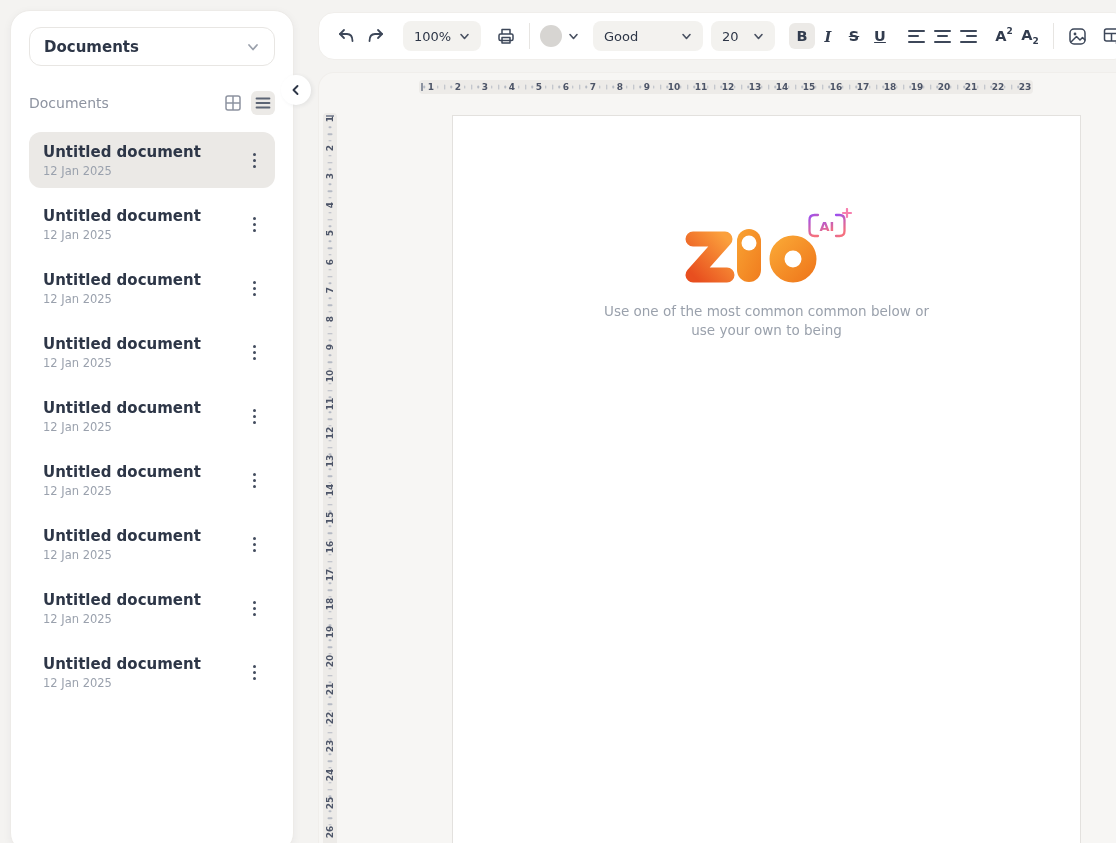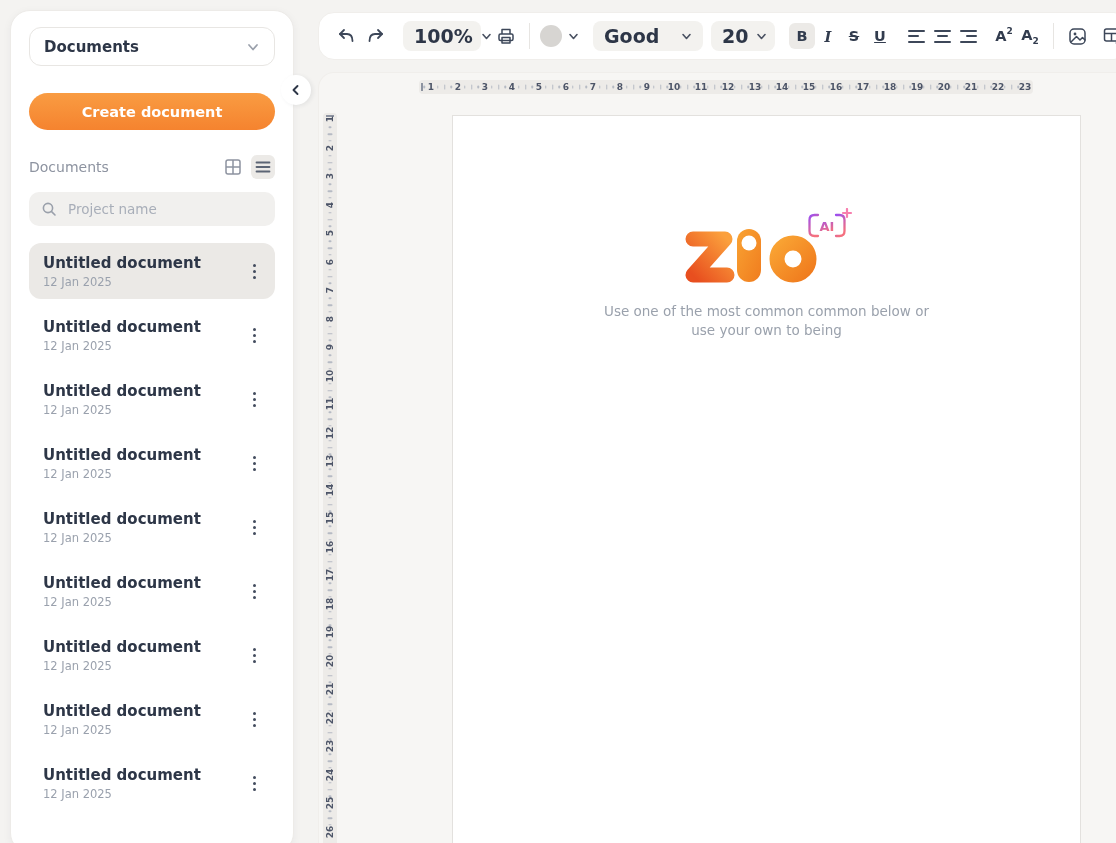--- a/index.html
+++ b/index.html
@@ -34,21 +34,21 @@
 
   .collapse-tab{position:absolute;left:281px;top:75px;width:30px;height:30px;background:#fff;border-radius:50%;
                 box-shadow:2px 1px 4px rgba(40,45,60,.08);display:flex;align-items:center;justify-content:center;cursor:pointer;z-index:5;}
 
   
   .toolbar{left:318px;top:12px;width:812px;height:48px;border-radius:16px;border:1px solid #f0eeeb;
            display:flex;align-items:center;padding:0 14px;}
   .tb-btn{width:26px;height:26px;border-radius:6px;display:flex;align-items:center;justify-content:center;cursor:pointer;flex:0 0 auto;}
   .tb-btn.active{background:#eceae7;}
   .pill{height:30px;background:#f3f2ef;border-radius:8px;display:flex;align-items:center;padding:0 11px;gap:8px;cursor:pointer;flex:0 0 auto;}
-  .pill .val{font-size:19px;font-weight:700;color:#2d3647;}
+  .pill .val{font-size:13px;font-weight:400;color:#2d3647;}
   .divider{width:1px;height:26px;background:#e7e5e2;margin:0 10px;flex:0 0 auto;}
   .fmt{font-size:14.5px;font-weight:700;color:#323c4e;}
   .fmt.it{font-style:italic;font-weight:600;font-family:"DejaVu Serif","Liberation Serif",serif;}
   .fmt.st{text-decoration:line-through;font-weight:600;}
   .fmt.un{text-decoration:underline;font-weight:600;}
   .align-icon{width:17px;display:flex;flex-direction:column;gap:3.5px;}
   .align-icon .bar{height:2px;background:#3d4759;border-radius:1px;}
   .align-icon .full{width:17px;}
   .align-icon .short{width:11px;}
   .al-left .short{align-self:flex-start;}
@@ -89,23 +89,20 @@
   <div class="ws-dropdown">
     <span class="lbl">Documents</span>
     <span class="spacer"></span>
     <span>
       <svg width="14" height="14" viewBox="0 0 14 14">
           <polyline points="3,5 7,9.5 11,5" fill="none" stroke="#9aa0ab" stroke-width="1.7" stroke-linecap="round" stroke-linejoin="round"></polyline>
         </svg>
     </span>
   </div>
 
-  <button class="create-btn">
-    <span>Create document</span>
-  </button>
 
   <div class="list-header">
     <span class="sec-lbl">Documents</span>
     <span class="spacer"></span>
     <span class="view-btn">
       <span>
         <svg width="18" height="18" viewBox="0 0 18 18">
             <rect x="2" y="2" width="14" height="14" rx="2" fill="none" stroke="#8d93a0" stroke-width="1.5"></rect>
             <line x1="9" y1="2" x2="9" y2="16" stroke="#8d93a0" stroke-width="1.5"></line>
             <line x1="2" y1="9" x2="16" y2="9" stroke="#8d93a0" stroke-width="1.5"></line>
@@ -116,29 +113,20 @@
       <span>
         <svg width="18" height="18" viewBox="0 0 18 18">
             <line x1="2.5" y1="4.5" x2="15.5" y2="4.5" stroke="#5c6575" stroke-width="1.8" stroke-linecap="round"></line>
             <line x1="2.5" y1="9" x2="15.5" y2="9" stroke="#5c6575" stroke-width="1.8" stroke-linecap="round"></line>
             <line x1="2.5" y1="13.5" x2="15.5" y2="13.5" stroke="#5c6575" stroke-width="1.8" stroke-linecap="round"></line>
           </svg>
       </span>
     </span>
   </div>
 
-  <div class="search-box">
-    <span>
-      <svg width="16" height="16" viewBox="0 0 16 16">
-          <circle cx="7" cy="7" r="4.6" fill="none" stroke="#9aa0ab" stroke-width="1.6"></circle>
-          <line x1="10.6" y1="10.6" x2="14" y2="14" stroke="#9aa0ab" stroke-width="1.6" stroke-linecap="round"></line>
-        </svg>
-    </span>
-    <input type="text" placeholder="Project name" style="">
-  </div>
 
   <div class="doc-list">
   <div class="doc-item active">
     <div class="texts">
       <div class="doc-title">Untitled document</div>
       <div class="doc-date">12 Jan 2025</div>
     </div>
     <div class="kebab">
           <i></i>
           <i></i>

